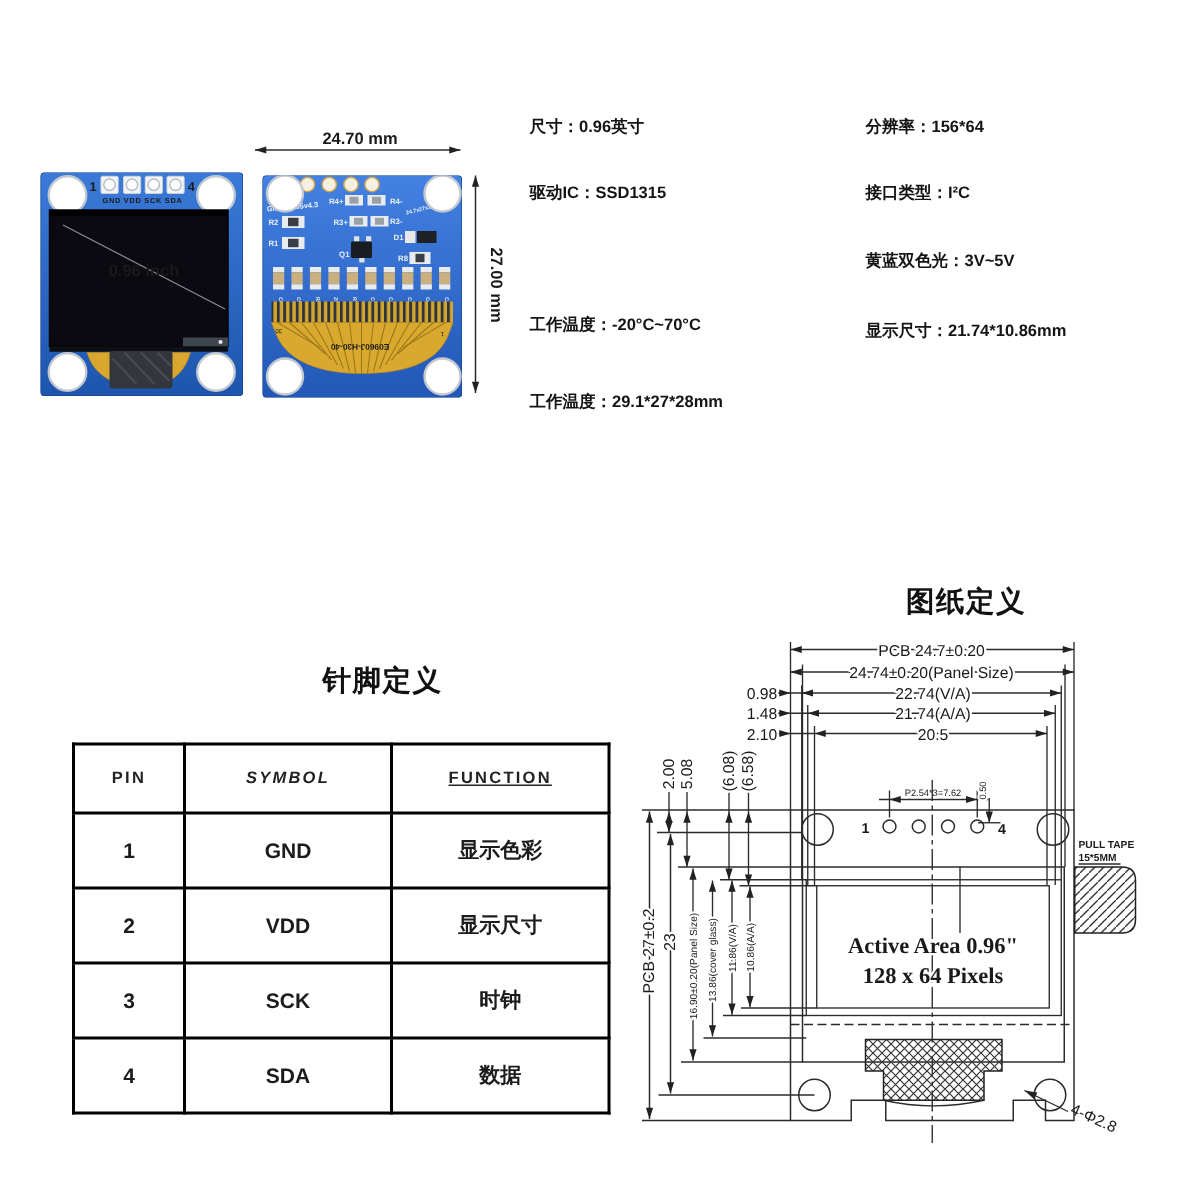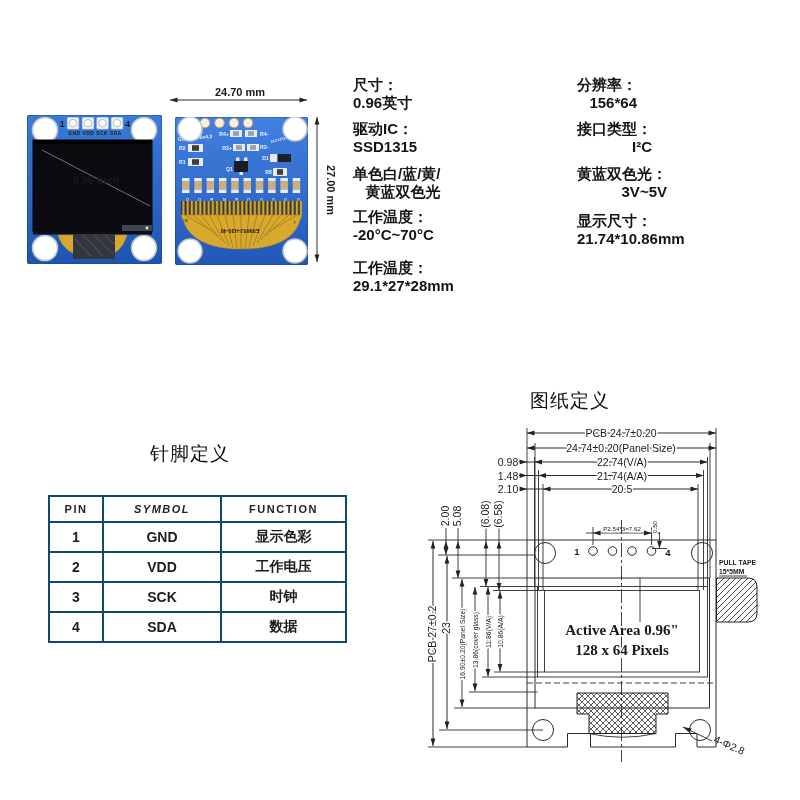--- a/index.html
+++ b/index.html
@@ -1,29 +1,29 @@
 <!DOCTYPE html>
 <html><head>
 <meta charset="utf-8">
 <style>
   html,body{margin:0;padding:0;}
   body{width:800px;height:800px;position:relative;background:#ffffff;overflow:hidden;
        font-family:"Liberation Sans","DejaVu Sans",sans-serif;color:#161616;}
   .abs{position:absolute;}
   
-  .spec{position:absolute;display:flex;font-size:15px;font-weight:700;line-height:18px;color:#141414;flex-direction:column;}
-  .spec .val{white-space:pre-line;text-align:right;}
+  .spec{position:absolute;display:flex;font-size:11px;font-weight:700;line-height:18px;color:#141414;}
+  .spec .val{white-space:pre-line;}
   
-  .sec-title{position:absolute;font-size:19px;font-weight:400;color:#111;text-align:left;letter-spacing:1px;}
+  .sec-title{position:absolute;font-size:19px;font-weight:700;color:#111;text-align:right;letter-spacing:1px;}
   
   table.pintable{position:absolute;left:48px;top:495px;border-collapse:collapse;table-layout:fixed;background:#fff;}
-  table.pintable th,table.pintable td{border:2px solid #0c4a6e;text-align:center;padding:0;}
+  table.pintable th,table.pintable td{border:2px solid #000000;text-align:center;padding:10px;}
   table.pintable th{height:24px;font-size:11px;font-weight:700;letter-spacing:1.5px;color:#222;}
   table.pintable td{height:28px;font-size:14px;font-weight:700;color:#1c1c1c;}
-  .c-pin{width:52px;} .c-sym{width:116px;font-style:italic;} .c-fun{width:123px;}
+  .c-pin{width:52px;} .c-sym{width:116px;font-style:italic;} .c-fun{width:123px;text-decoration:underline;}
   
   svg text{fill:#1a1a1a;}
   .ln{stroke:#2b2b2b;stroke-width:1;fill:none;}
   .lnt{stroke:#2b2b2b;stroke-width:0.9;fill:none;}
   .halo{paint-order:stroke;stroke:#ffffff;stroke-width:3px;stroke-linejoin:round;}
   .dtx{font-size:10.5px;}
   .dtx-s{font-size:6.8px;}
   .dtx-xs{font-size:6.2px;}
   .serif{font-family:"Liberation Serif","DejaVu Serif",serif;font-weight:600;font-size:15px;}
   .silk{fill:#eaf0fa;font-weight:700;}
@@ -259,22 +259,20 @@
   </div>
   <div class="spec" style="left:353px;top:120px">
     <span>驱动IC：</span>
       <span class="val">SSD1315</span>
   </div>
   <div class="spec" style="left:577px;top:120px">
     <span>接口类型：</span>
       <span class="val">I²C</span>
   </div>
   <div class="spec" style="left:353px;top:165px">
-      <span class="val">单色白/蓝/黄/
-黄蓝双色光</span>
   </div>
   <div class="spec" style="left:577px;top:165px">
     <span>黄蓝双色光：</span>
       <span class="val">3V~5V</span>
   </div>
   <div class="spec" style="left:353px;top:208px">
     <span>工作温度：</span>
       <span class="val">-20°C~70°C</span>
   </div>
   <div class="spec" style="left:577px;top:212px">
@@ -296,21 +294,21 @@
     <th class="c-fun">FUNCTION</th>
   </tr>
   <tr>
     <td>1</td>
     <td>GND</td>
     <td>显示色彩</td>
   </tr>
   <tr>
     <td>2</td>
     <td>VDD</td>
-    <td>工作电压</td>
+    <td>显示尺寸</td>
   </tr>
   <tr>
     <td>3</td>
     <td>SCK</td>
     <td>时钟</td>
   </tr>
   <tr>
     <td>4</td>
     <td>SDA</td>
     <td>数据</td>

